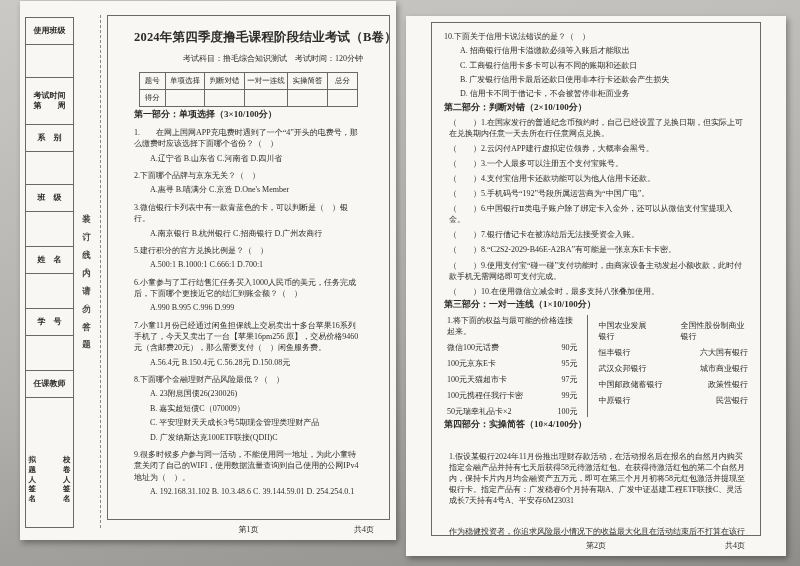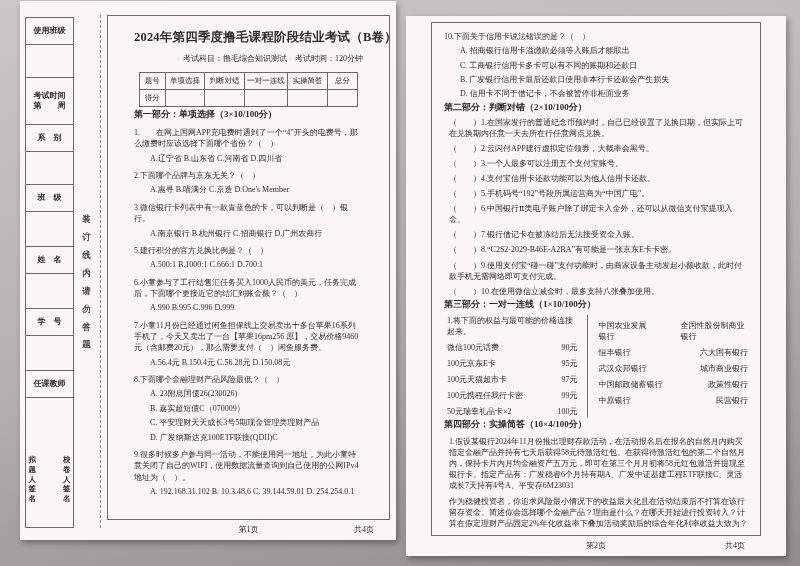--- a/index.html
+++ b/index.html
@@ -37,21 +37,21 @@
 
   
   #p2{left:406px;top:16px;width:380px;height:540px;display:flex;flex-direction:column;padding:6px 25px 0;}
   .frame2{border:1px solid #6b6965;flex:1;padding:6px 12px;overflow:hidden;font-size:8px;line-height:1.38;}
   .jitem{margin-top:4px;margin-left:5px;}
   .match{display:flex;margin-top:5px;margin-left:3px;}
   .mcol{display:flex;flex-direction:column;box-sizing:border-box;}
   .mcol.l{width:47%;border-right:1px solid #6b6965;padding-right:10px;}
   .mcol.r{flex:1;padding-left:10px;}
   .mrow{display:flex;justify-content:space-between;margin-top:5px;gap:28px;}
-  .para{margin-top:5px;margin-left:5px;}
+  .para{margin-top:20px;margin-left:5px;}
 </style>
 </head>
 <body>
 
 <div class="page" id="p1">
 
   <div class="sb">
     <div class="sb-cell h26">使用班级</div>
     <div class="sb-cell h32"></div>
     <div class="sb-cell h46">

